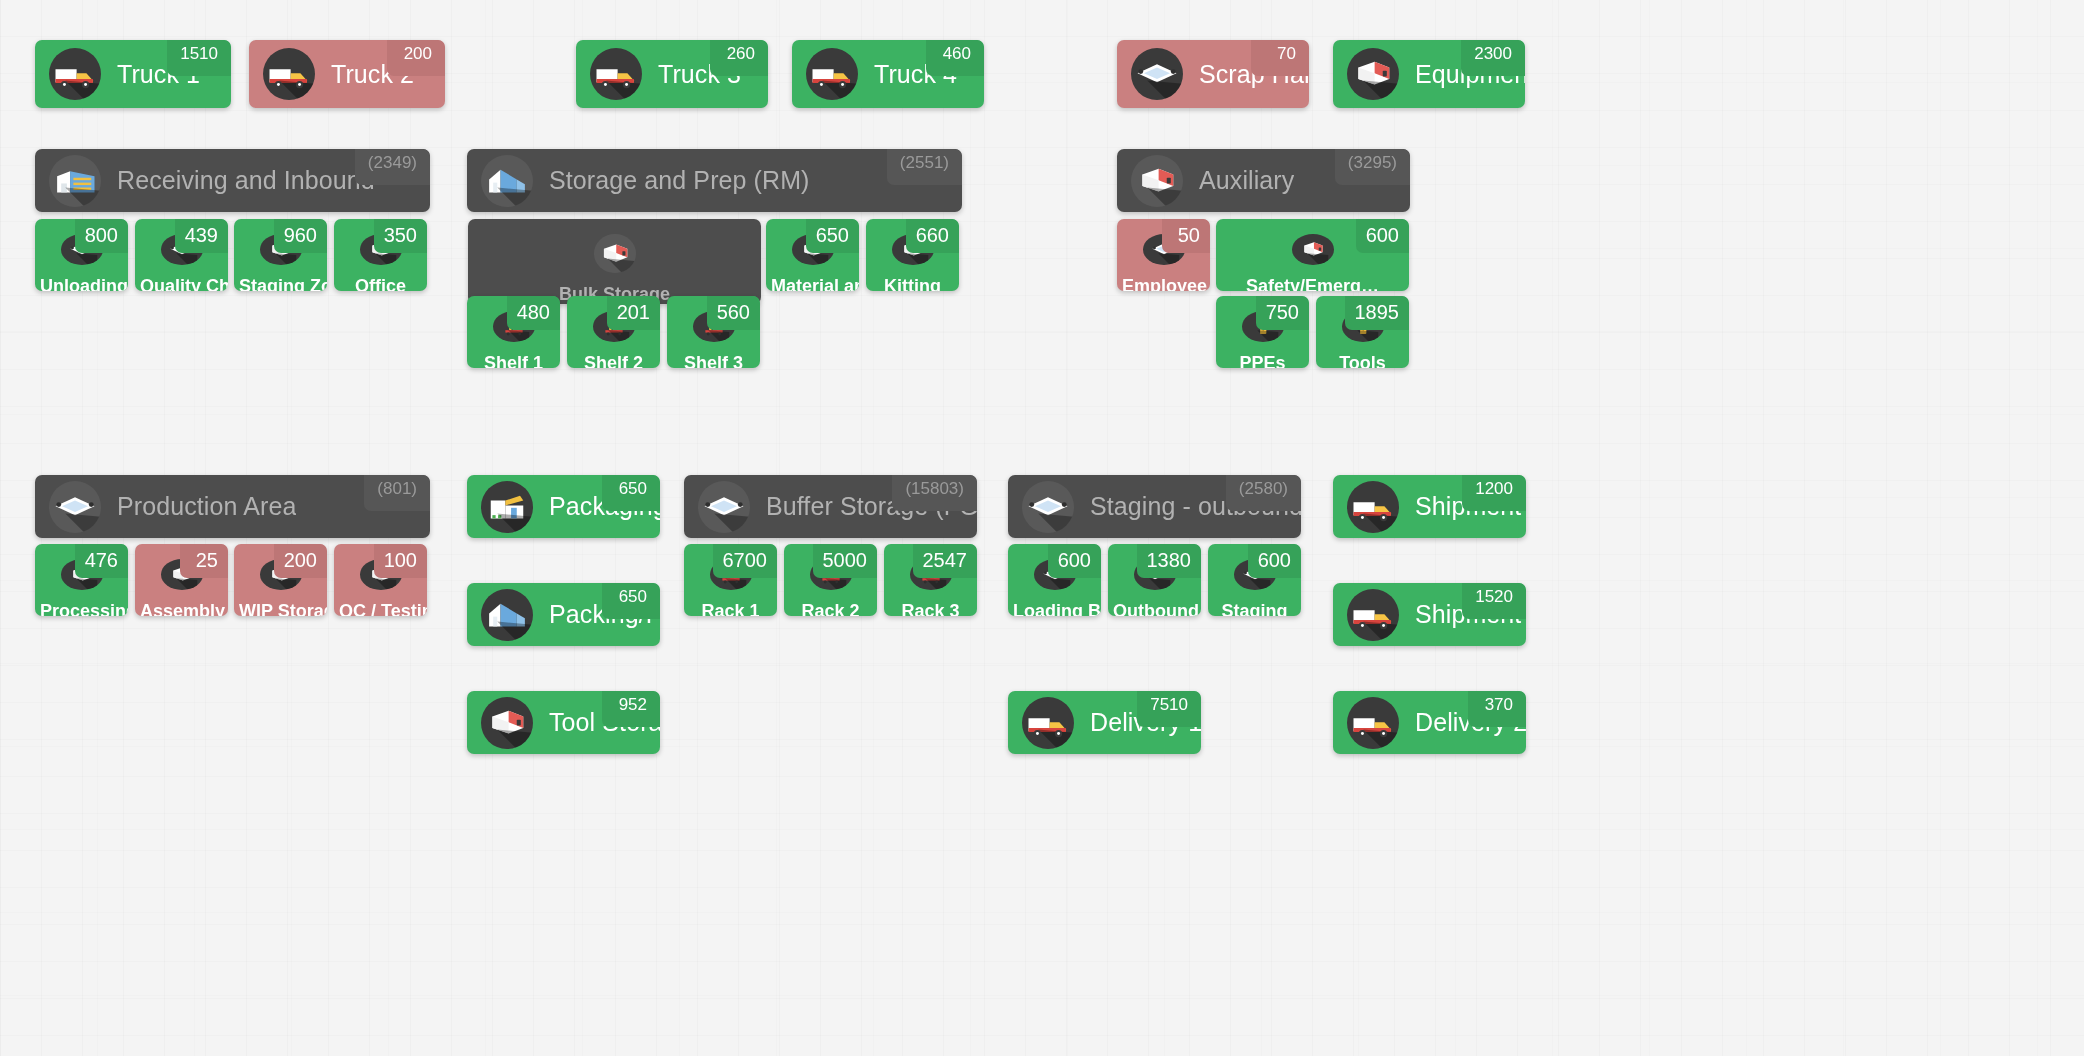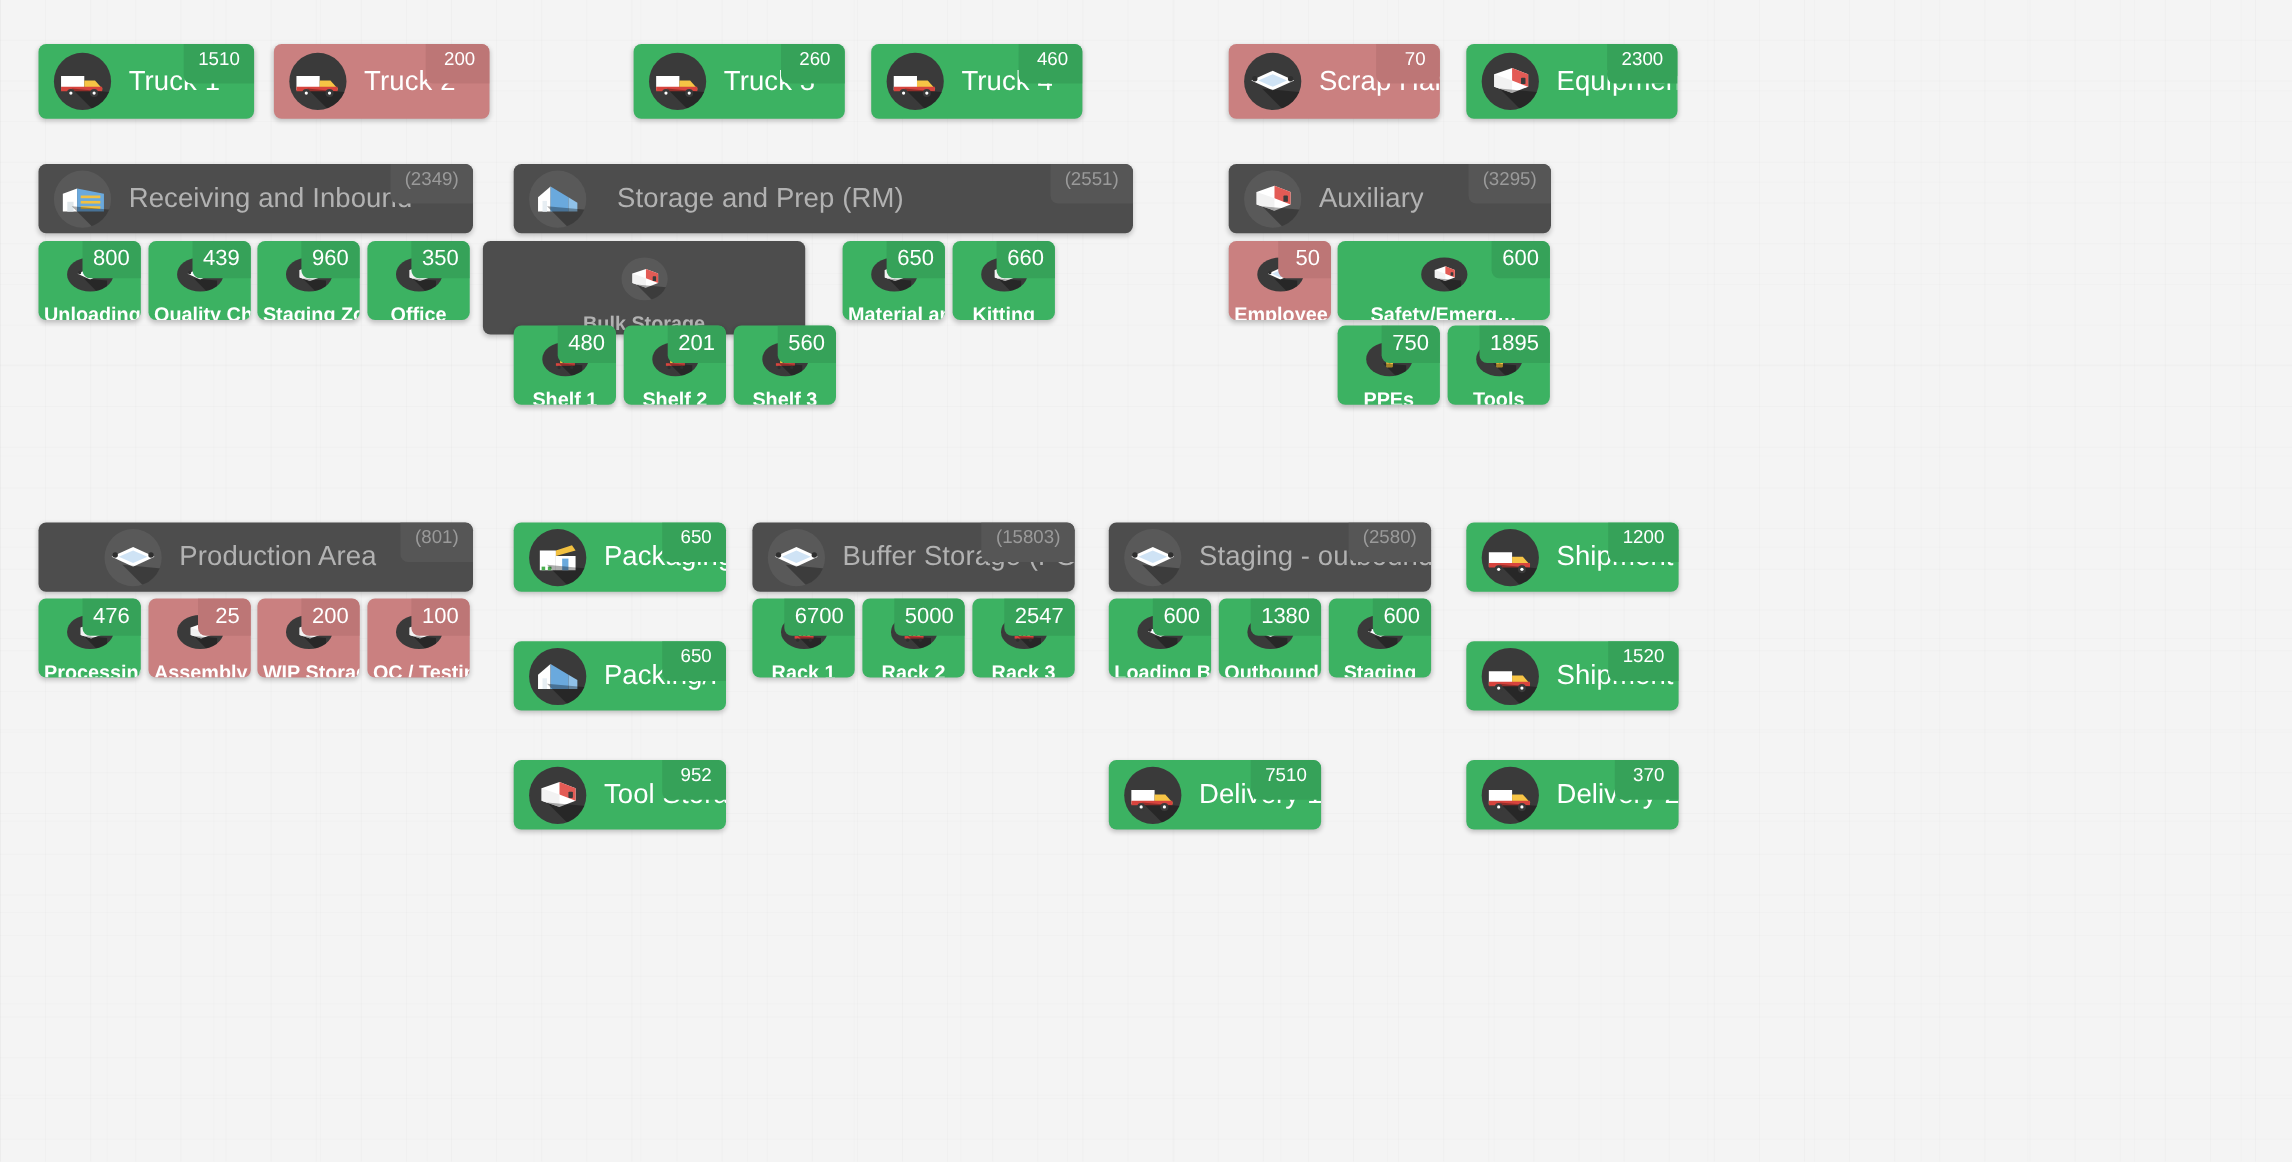--- a/index.html
+++ b/index.html
@@ -250,34 +250,34 @@
           <path d="M14 24 L34 17 L52 24 L52 38 L34 45 L14 38 Z" fill="#ffffff"></path>
           <path d="M34 17 L52 24 L52 38 L34 31 Z" fill="#e35b55"></path>
           <path d="M14 24 L34 31 L34 45 L14 38 Z" fill="#f2f2f2"></path>
           <rect x="44" y="28" width="5" height="7" rx="1" fill="#3a3a3a"></rect>
           <path d="M20 40 L44 64 L64 64 L64 44 Z" fill="rgba(0,0,0,0.32)"></path>
         </svg>
       </div>
       <div class="lbl">Office</div>
       <div class="cnt">350</div>
     </div>
-    <div class="node wide dark" style="left: 467px; top: 149px; width: 563px; height: 63px; gap: 12px;">
+    <div class="node wide dark" style="left: 467px; top: 149px; width: 495px; height: 63px;">
       <div class="av">
         <svg class="ic" viewBox="0 0 64 64" xmlns="http://www.w3.org/2000/svg">
           <path d="M10 46 L10 30 L24 18 L24 46 Z" fill="#ffffff"></path>
           <path d="M24 18 L44 30 L44 46 L24 46 Z" fill="#6aa9dd"></path>
           <path d="M44 30 L54 36 L54 46 L44 46 Z" fill="#8fc1e8"></path>
           <rect x="15" y="34" width="5" height="12" fill="#e7eef3"></rect>
           <path d="M20 40 L44 64 L64 64 L64 44 Z" fill="rgba(0,0,0,0.32)"></path>
         </svg>
       </div>
       <div class="ttl">Storage and Prep (RM)</div>
       <div class="cnt">(2551)</div>
     </div>
-    <div class="node tile dark" style="left: 439px; top: 219px; width: 293px; height: 85px;">
+    <div class="node tile dark" style="left: 468px; top: 219px; width: 293px; height: 85px;">
       <div class="av">
         <svg class="ic" viewBox="0 0 64 64" xmlns="http://www.w3.org/2000/svg">
           <path d="M14 24 L34 17 L52 24 L52 38 L34 45 L14 38 Z" fill="#ffffff"></path>
           <path d="M34 17 L52 24 L52 38 L34 31 Z" fill="#e35b55"></path>
           <path d="M14 24 L34 31 L34 45 L14 38 Z" fill="#f2f2f2"></path>
           <rect x="44" y="28" width="5" height="7" rx="1" fill="#3a3a3a"></rect>
           <path d="M20 40 L44 64 L64 64 L64 44 Z" fill="rgba(0,0,0,0.32)"></path>
         </svg>
       </div>
       <div class="lbl">Bulk Storage</div>
@@ -407,21 +407,21 @@
       <div class="av">
         <svg class="ic" viewBox="0 0 64 64" xmlns="http://www.w3.org/2000/svg">
           <rect x="26" y="16" width="13" height="32" rx="2" fill="#f2c040"></rect>
           <rect x="31" y="22" width="3" height="20" fill="#c9992a"></rect>
           <path d="M20 40 L44 64 L64 64 L64 44 Z" fill="rgba(0,0,0,0.32)"></path>
         </svg>
       </div>
       <div class="lbl">Tools</div>
       <div class="cnt">1895</div>
     </div>
-    <div class="node wide dark" style="left: 35px; top: 475px; width: 395px; height: 63px; padding-left: 46px;">
+    <div class="node wide dark" style="left: 35px; top: 475px; width: 395px; height: 63px;">
       <div class="av">
         <svg class="ic" viewBox="0 0 64 64" xmlns="http://www.w3.org/2000/svg">
           <path d="M32 20 L56 31 L32 42 L8 31 Z" fill="#ffffff"></path>
           <path d="M32 24 L48 31 L32 38 L16 31 Z" fill="#cfe3f5"></path>
           <path d="M20 40 L44 64 L64 64 L64 44 Z" fill="rgba(0,0,0,0.32)"></path>
           <circle cx="12" cy="29" r="3" fill="#2f2f2f"></circle>
           <circle cx="52" cy="29" r="3" fill="#2f2f2f"></circle>
         </svg>
       </div>
       <div class="ttl">Production Area</div>

